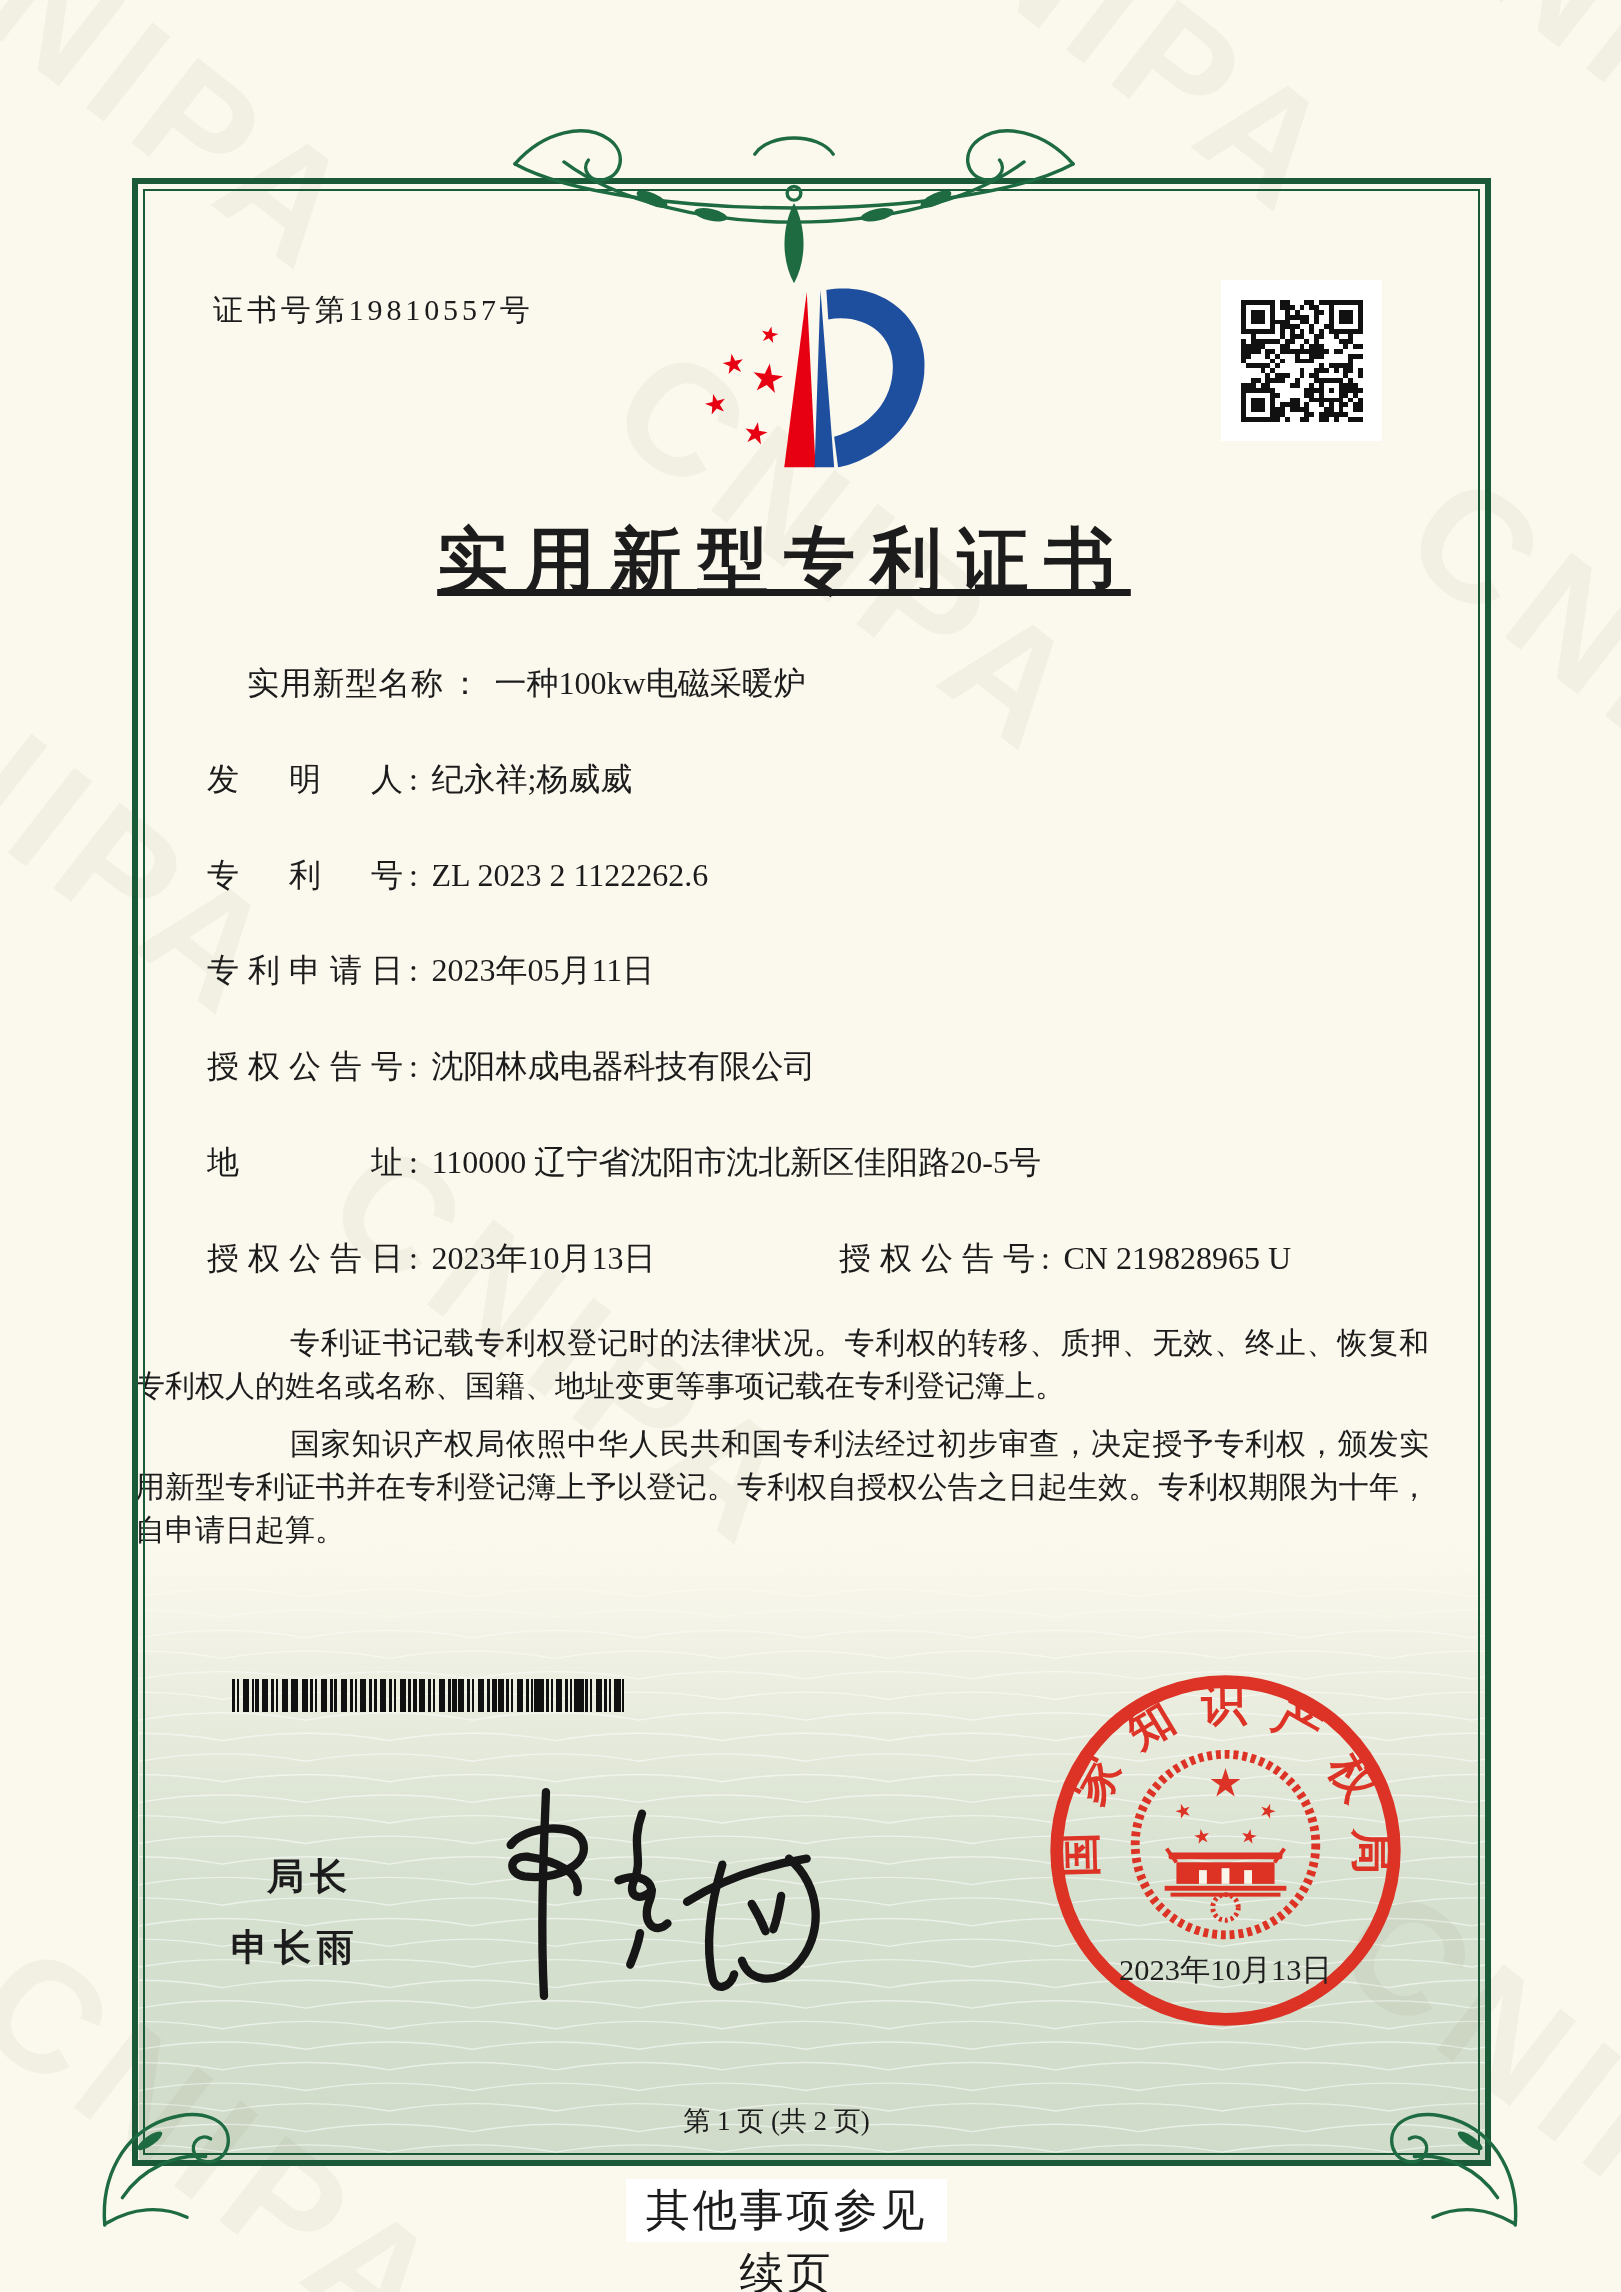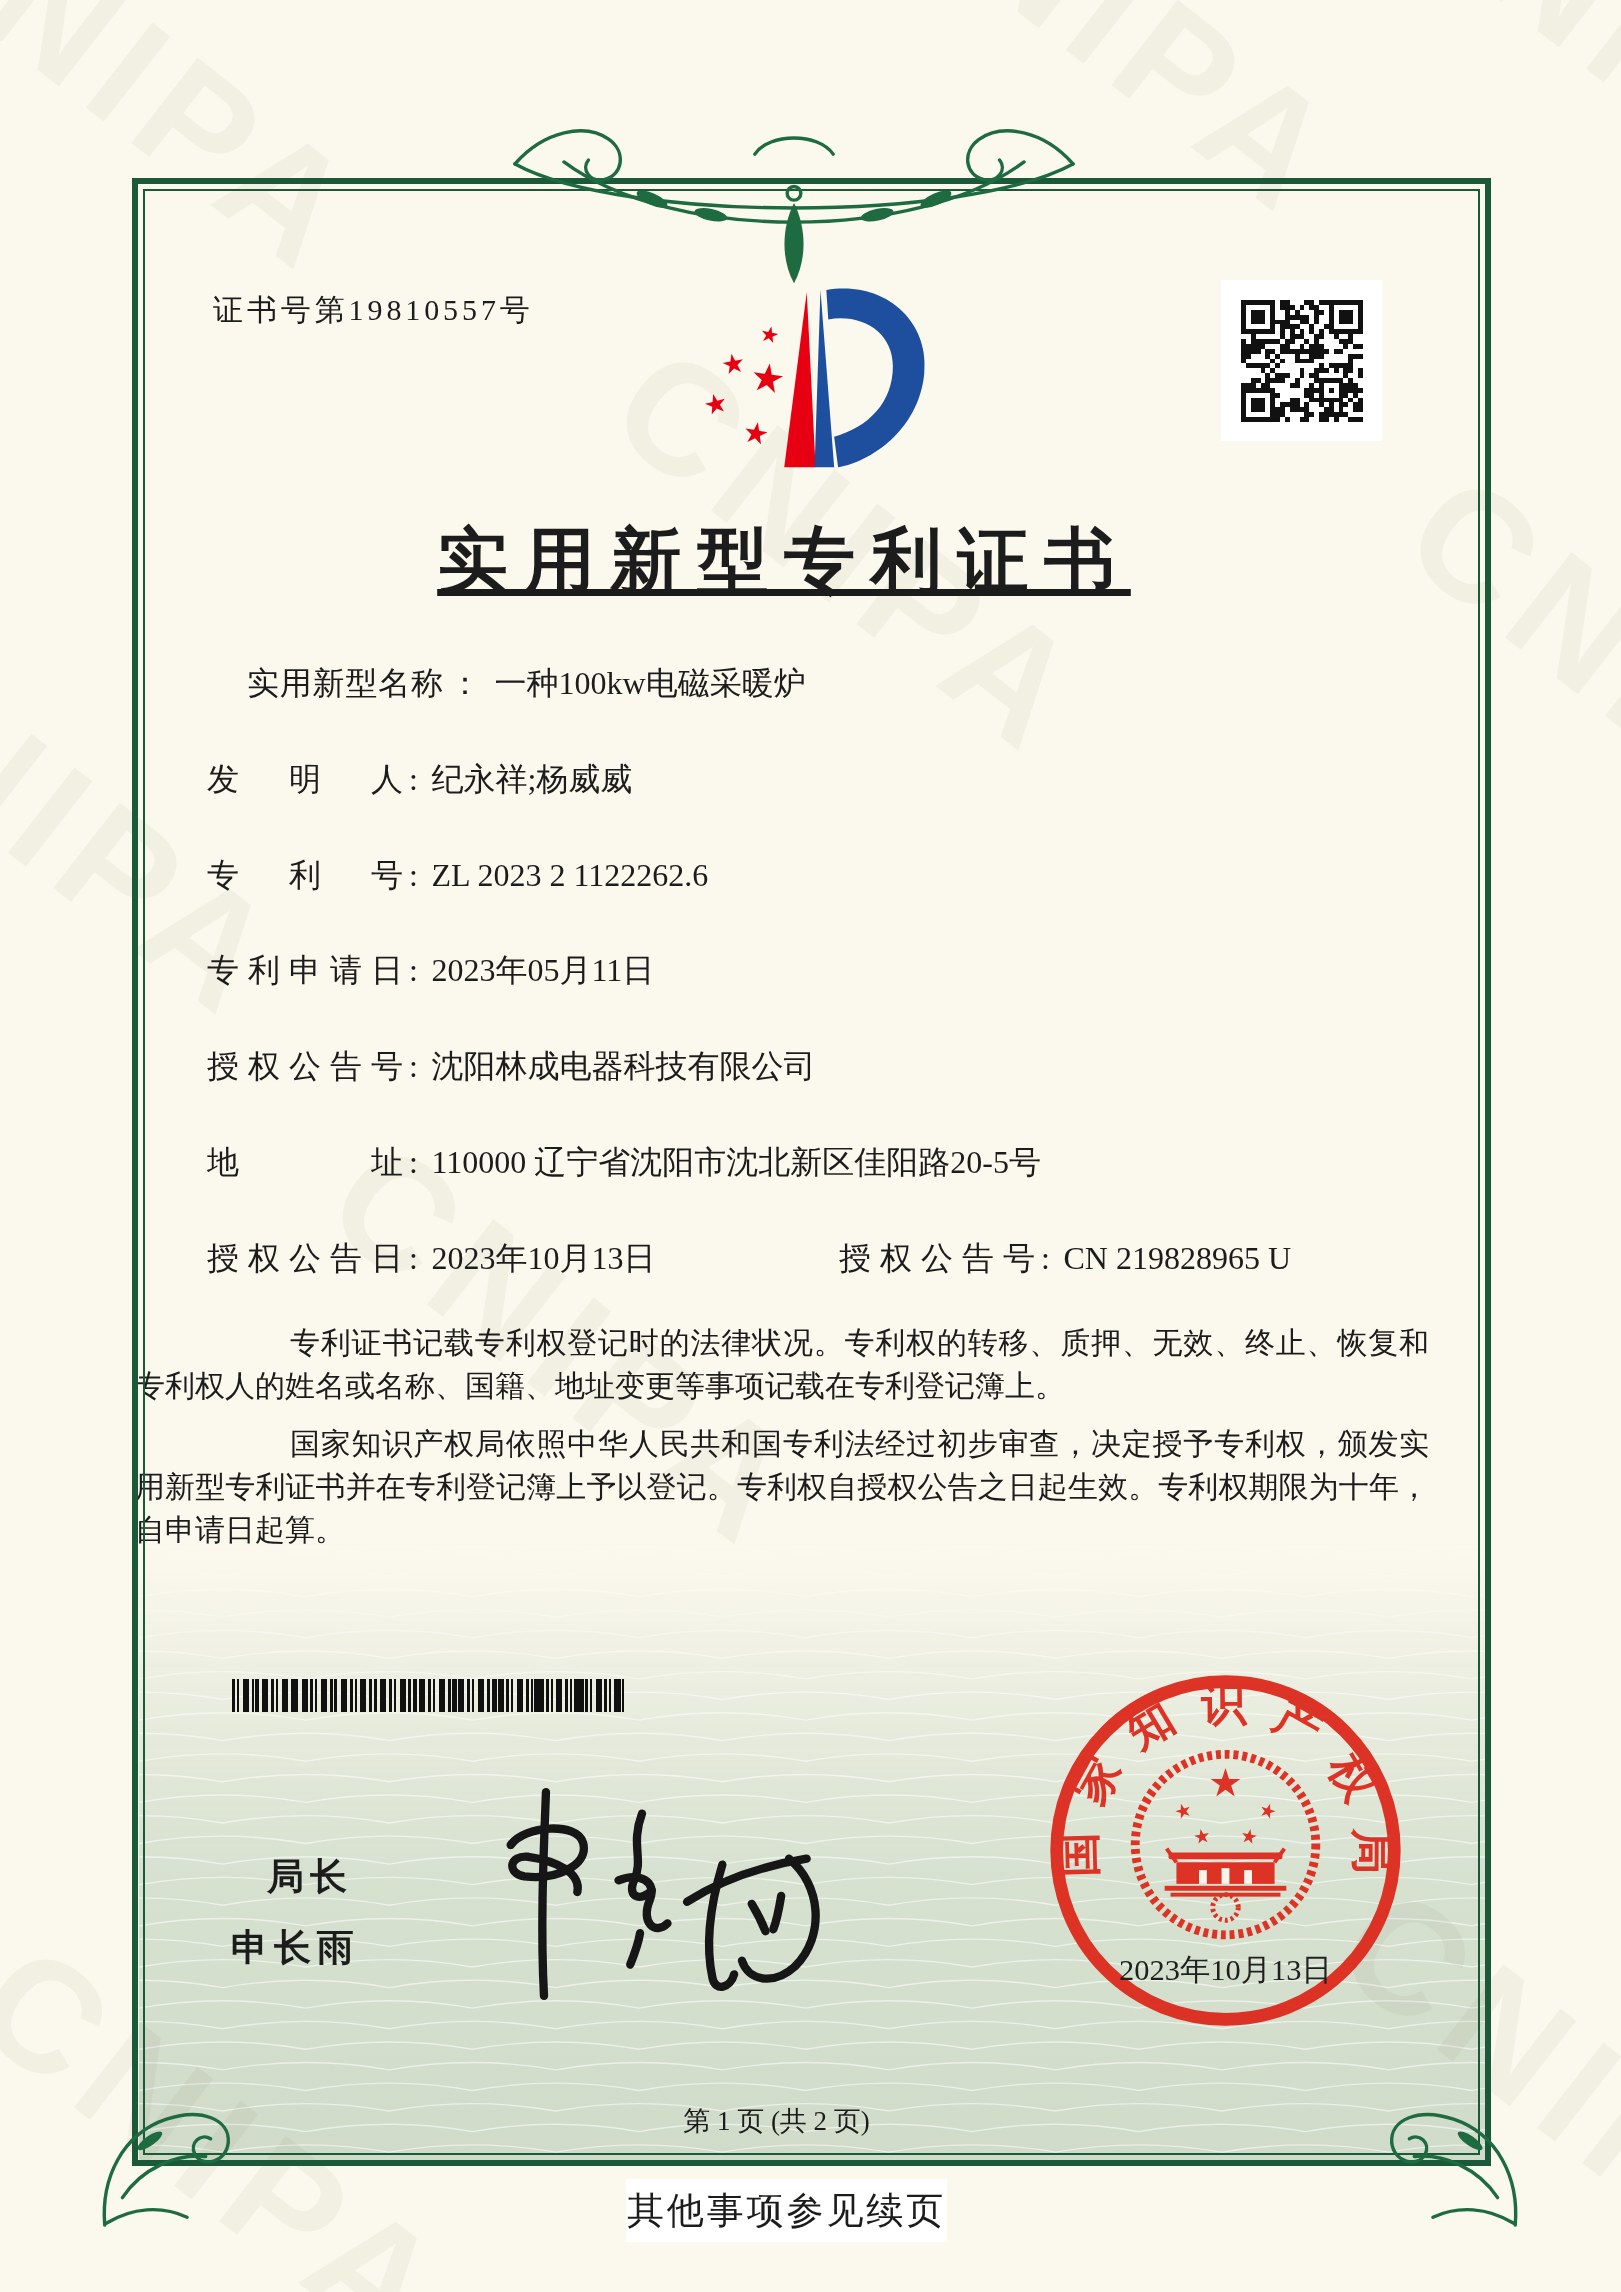--- a/index.html
+++ b/index.html
@@ -84,21 +84,21 @@
   
   .seal{position:absolute;left:1041px;top:1666px;z-index:4;opacity:.93;}
   .seal .rs{stroke:var(--seal-red);fill:none;}
   .seal .rf{fill:var(--seal-red);stroke:none;}
   .seal text{fill:var(--seal-red);font-weight:bold;}
   .seal .seal-date{fill:#111;font-weight:normal;}
   
   .page-info{position:absolute;left:0;width:1553px;top:2103px;text-align:center;font-size:27px;z-index:3;}
   .continuation{
     position:absolute;left:626px;top:2179px;width:321px;height:63px;z-index:3;
-    background:#fff;text-align:center;line-height:63px;font-size:37px;letter-spacing:2.9px;
+    background:#fff;text-align:center;line-height:63px;font-size:44px;letter-spacing:2.9px;
   }
 </style>
 </head>
 <body>
 
 <div class="page">
 
   <div class="band">
     <svg id="waves" width="1347" height="632" viewBox="0 0 1374 645">
         <path d="M-85,6 q 85,-15 170,0 q 85,-15 170,0 q 85,-15 170,0 q 85,-15 170,0 q 85,-15 170,0 q 85,-15 170,0 q 85,-15 170,0 q 85,-15 170,0 q 85,-15 170,0 q 85,-15 170,0" fill="none" stroke="rgba(255,255,255,0.55)" stroke-width="1.4"></path>

